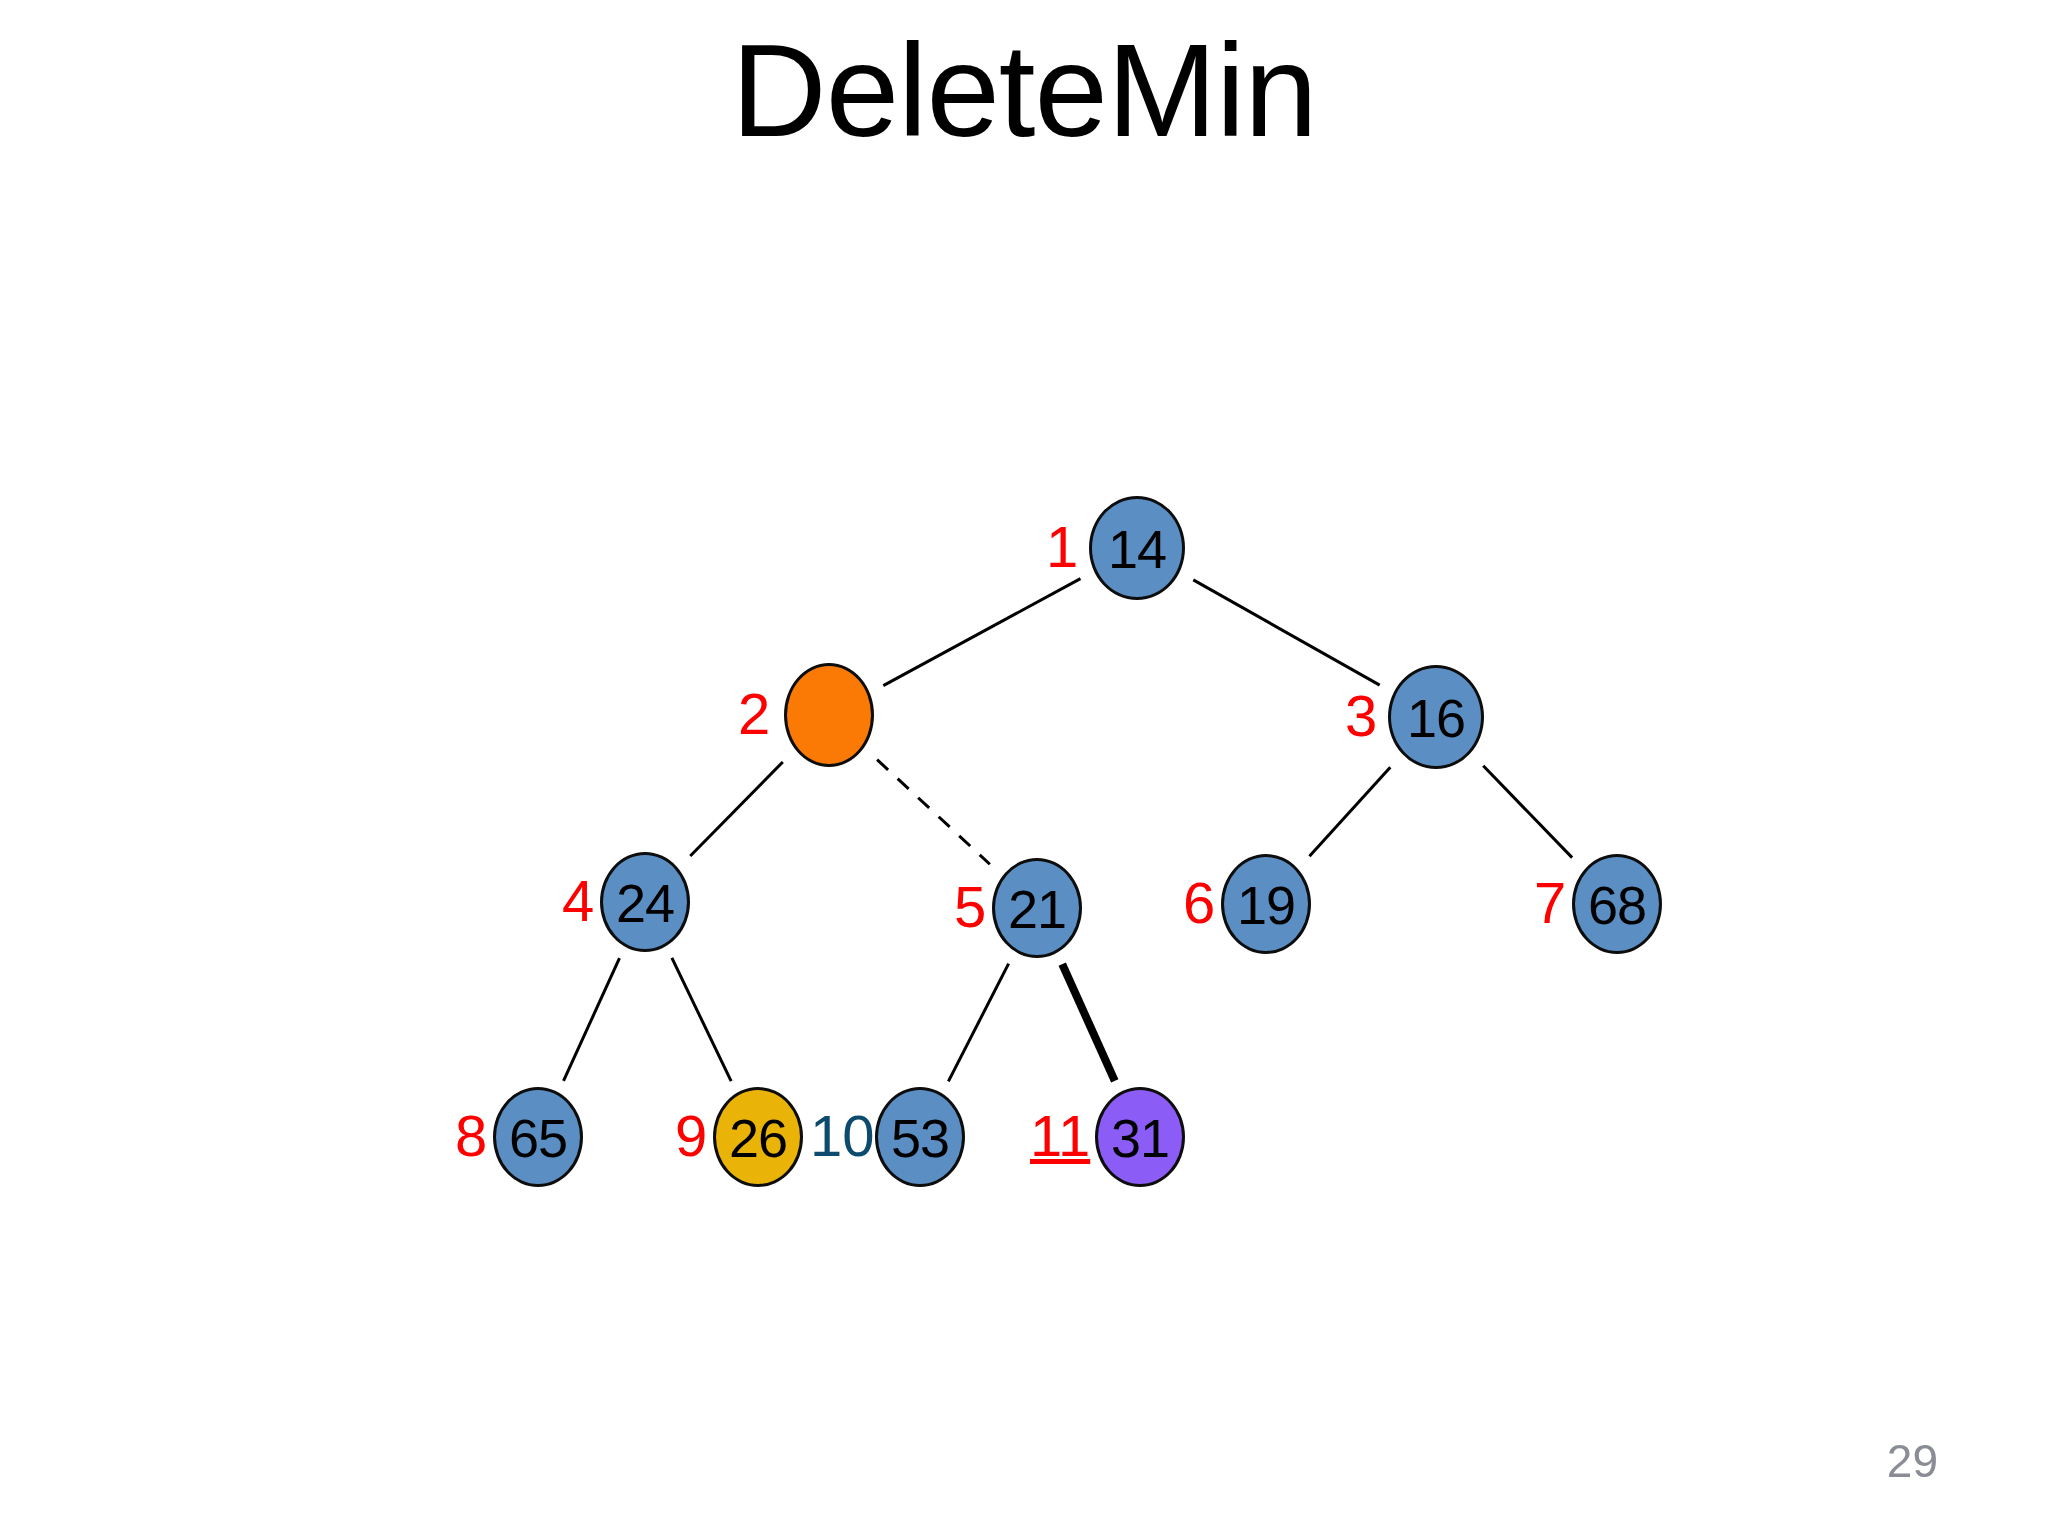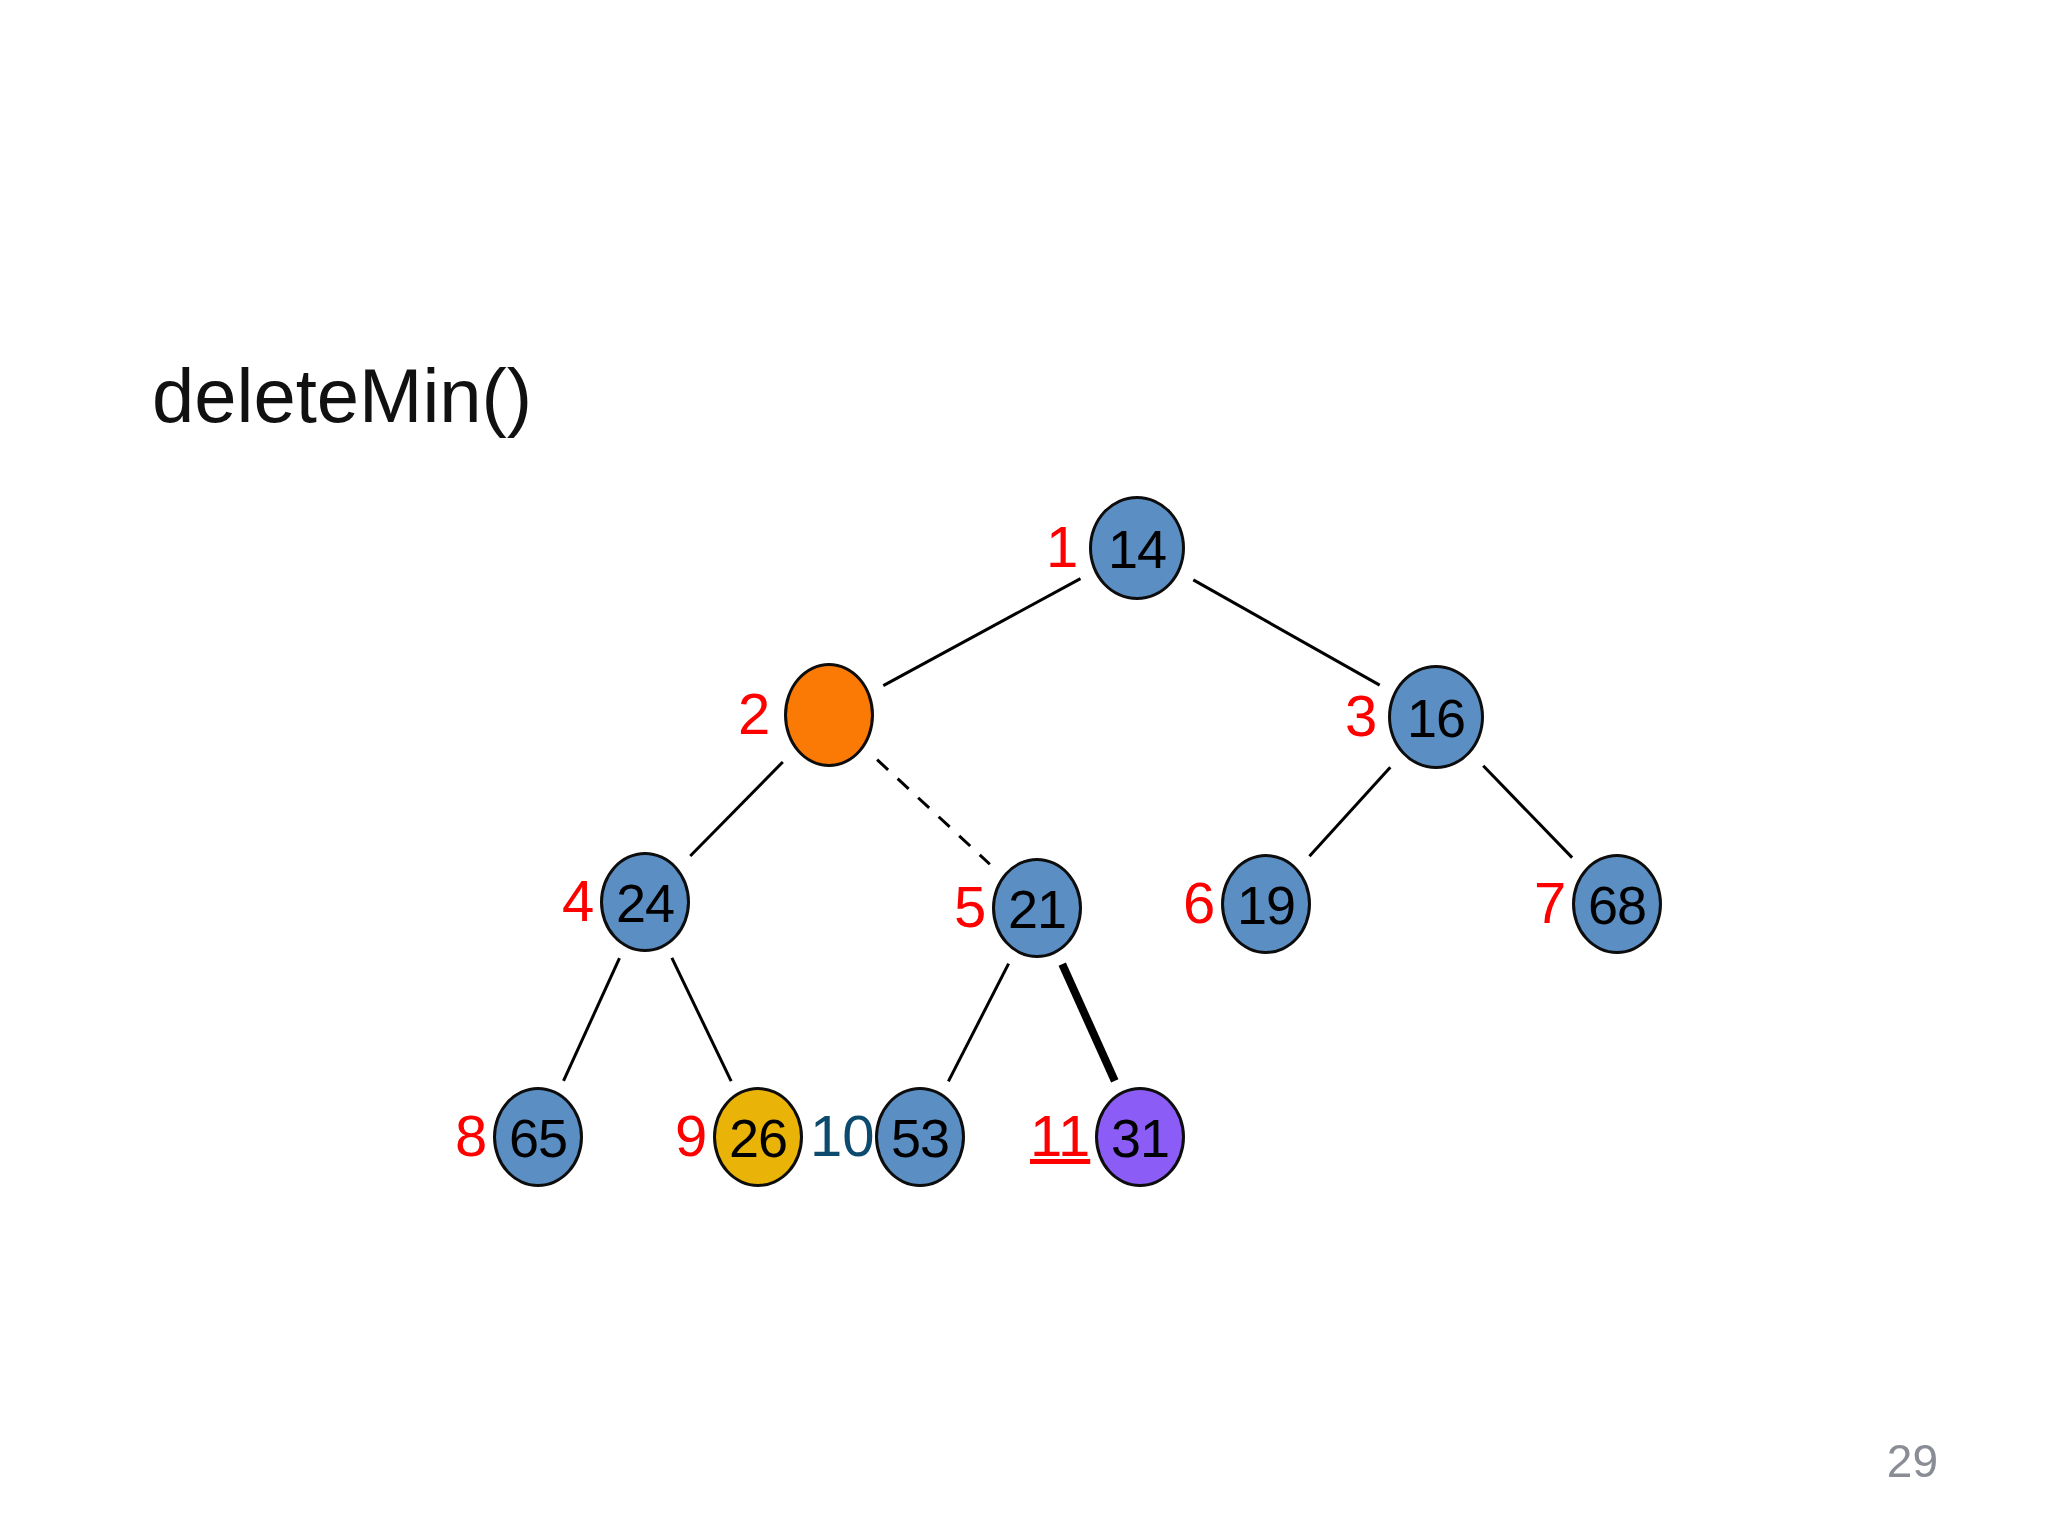--- a/index.html
+++ b/index.html
@@ -78,22 +78,22 @@
     font-size:46px;
     color:#8a8d95;
     font-weight:400;
   }
 </style>
 </head>
 <body>
 
 <div id="slide">
 
+  <div id="title">DeleteMin</div>
 
-  <div id="subtitle">deleteMin()</div>
 
   <div id="diagram">
     <svg id="edges" viewBox="0 0 2048 1536" preserveAspectRatio="none">
         <line x1="1080.4717013840802" y1="578.6500839898007" x2="883.3026233167417" y2="685.556694500338" stroke="#000000" stroke-width="3" stroke-linecap="butt"></line>
         <line x1="1193.307163323782" y1="579.825787965616" x2="1379.692836676218" y2="685.174212034384" stroke="#000000" stroke-width="3" stroke-linecap="butt"></line>
         <line x1="782.7925672357428" y1="761.9608148201961" x2="690.2475583000363" y2="856.0147097711588" stroke="#000000" stroke-width="3" stroke-linecap="butt"></line>
         <line x1="877.1039494243166" y1="759.634914610063" x2="989.8533677791164" y2="864.2533652950456" stroke="#000000" stroke-width="3" stroke-dasharray="15,13" stroke-linecap="butt"></line>
         <line x1="1390.3022624434388" y1="767.2675113122172" x2="1309.4389140271494" y2="856.2171945701357" stroke="#000000" stroke-width="3" stroke-linecap="butt"></line>
         <line x1="1483.2356285250257" y1="765.801450465082" x2="1572.1169171711206" y2="857.6290801712682" stroke="#000000" stroke-width="3" stroke-linecap="butt"></line>
         <line x1="619.4794552599215" y1="958.0497945226025" x2="563.5205447400785" y2="1080.9502054773975" stroke="#000000" stroke-width="3" stroke-linecap="butt"></line>

